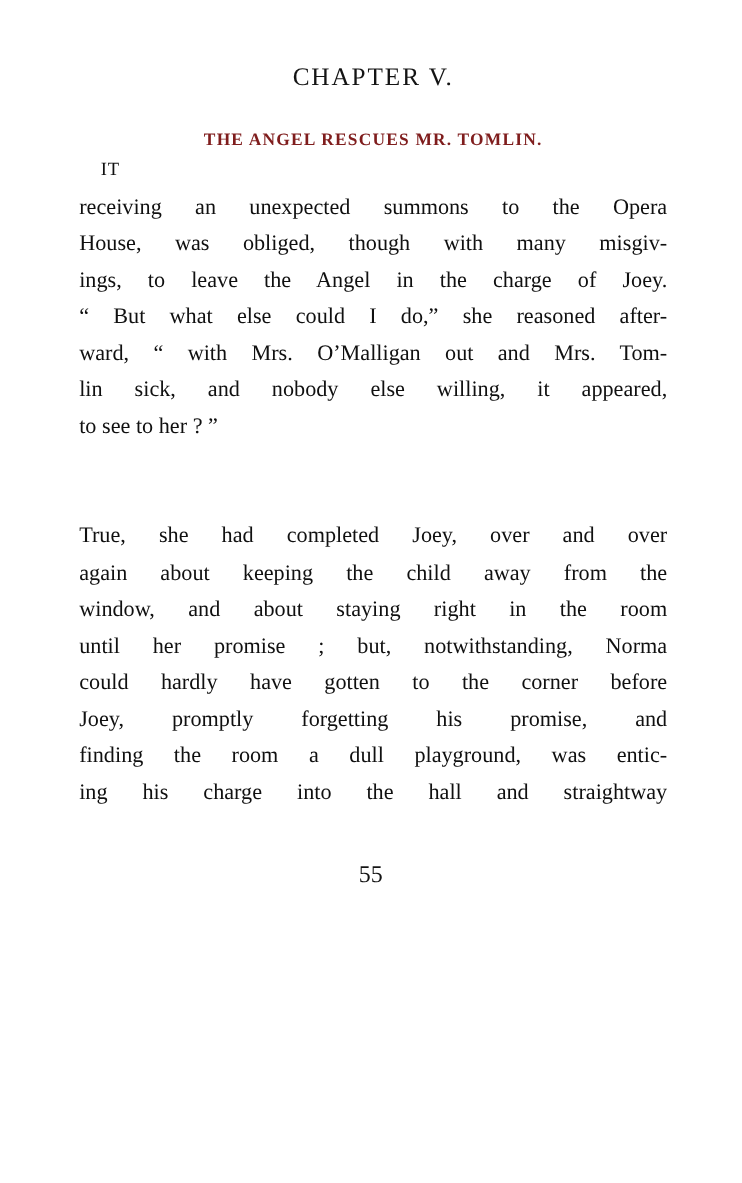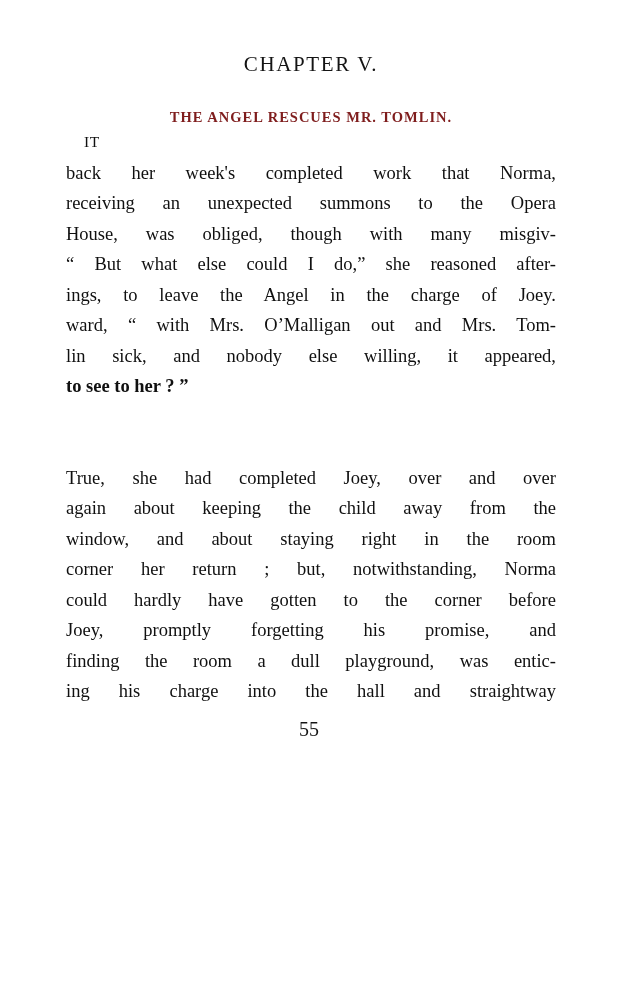--- a/index.html
+++ b/index.html
@@ -81,52 +81,50 @@
     width: 100%;
   }
   .line {
     display: block;
     text-align: justify;
     text-align-last: justify;
     white-space: nowrap;
   }
   .line.last {
     text-align-last: left;
-    font-weight: bold;
   }
 </style>
 </head>
 <body>
 
 <div class="page">
 
   <div class="text-block">
 
     <h1 class="chapter-title">CHAPTER  V.</h1>
 
     <h2 class="chapter-subtitle">THE  ANGEL  RESCUES  MR.  TOMLIN.</h2>
 
     <p class="para para-first">
       <span class="indent"></span><span class="smallcaps">IT</span>
-      <span class="line">back  her  week's  completed  work  that  Norma,</span>
       <span class="line">receiving  an unexpected summons to the Opera</span>
       <span class="line">House,  was  obliged,  though with  many  misgiv-</span>
+      <span class="line">ings,  to  leave  the  Angel  in  the  charge  of  Joey.</span>
       <span class="line">“ But  what  else  could  I  do,” she reasoned after-</span>
-      <span class="line">ings,  to  leave  the  Angel  in  the  charge  of  Joey.</span>
       <span class="line">ward, “ with  Mrs.  O’Malligan  out and Mrs. Tom-</span>
       <span class="line">lin  sick, and  nobody  else  willing, it  appeared,</span>
       <span class="line last">to  see  to  her ? ”</span>
     </p>
 
     <p class="para">
       <span class="indent"></span>
       <span class="line">True, she  had  completed  Joey,  over  and  over</span>
       <span class="line">again  about  keeping  the  child  away  from  the</span>
       <span class="line">window, and  about  staying  right  in  the  room</span>
-      <span class="line">corner  her  return ;  but, notwithstanding,  Norma</span>
+      <span class="line">until  her  promise ;  but, notwithstanding,  Norma</span>
       <span class="line">could  hardly  have  gotten  to  the  corner  before</span>
       <span class="line">Joey,  promptly  forgetting  his  promise,  and</span>
       <span class="line">finding  the  room  a  dull  playground,  was  entic-</span>
       <span class="line">ing  his  charge  into  the  hall  and  straightway</span>
     </p>
 
   </div>
 
   <div class="page-number">55</div>
 

